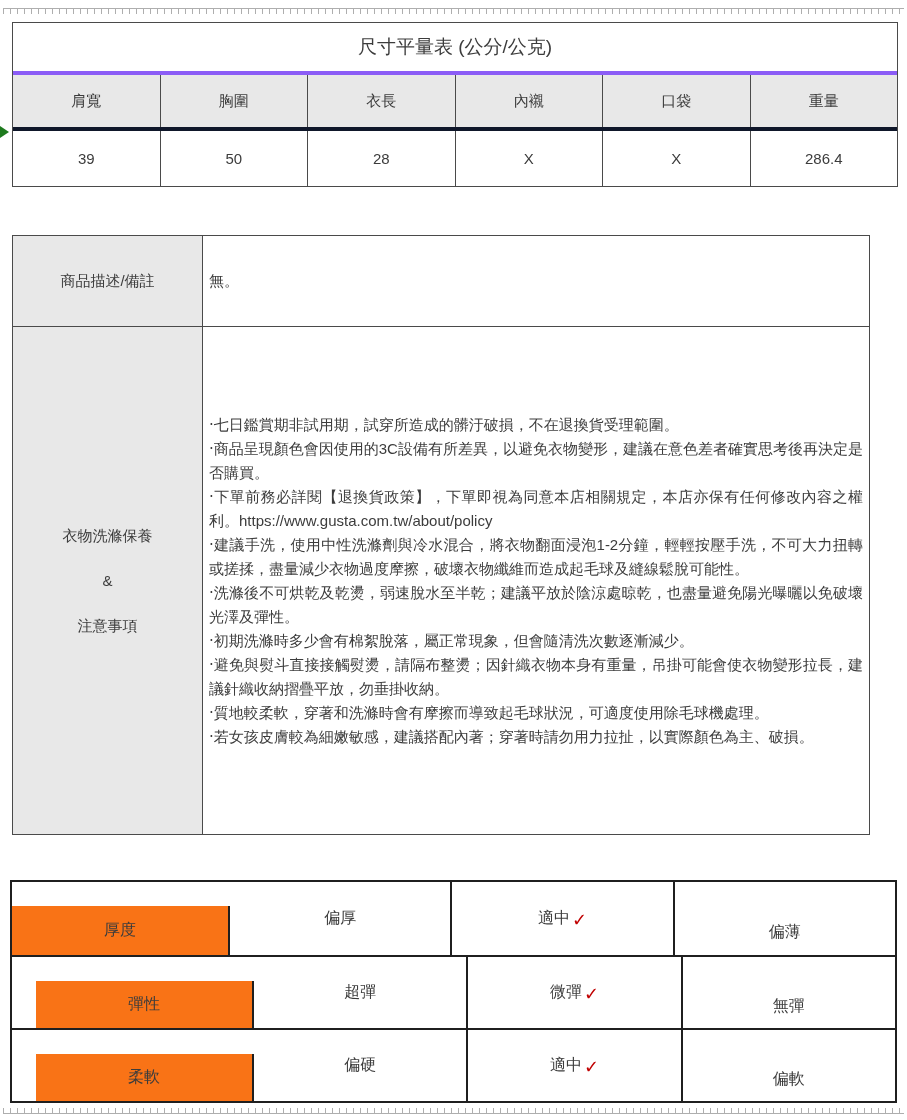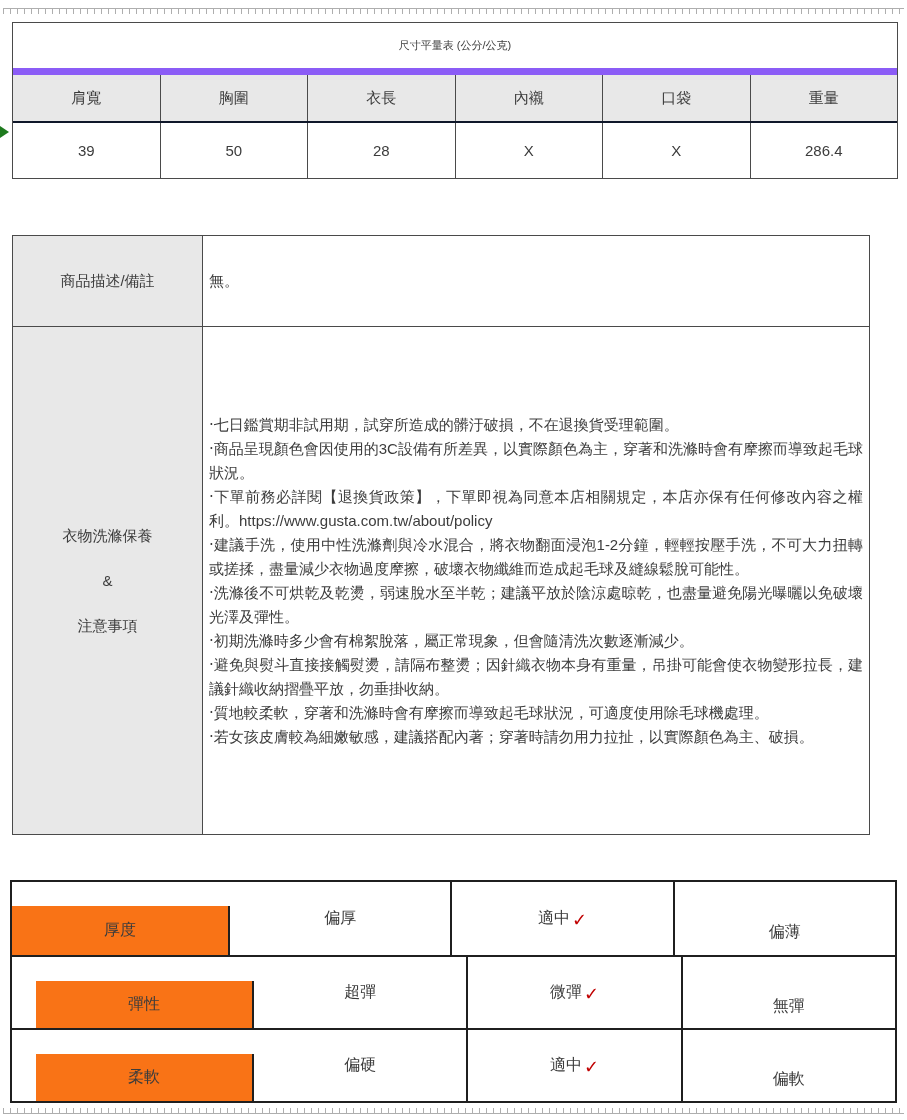--- a/index.html
+++ b/index.html
@@ -34,23 +34,23 @@
     border-left: 9px solid #1e7a1e;
   }
 
   
   .size-table {
     position: absolute; left: 12px; top: 22px; width: 886px;
     border: 1px solid #4a4a4a; background: #fff;
   }
   .size-title {
     height: 52px; display: flex; align-items: center; justify-content: center;
-    border-bottom: 7px solid #8b5cf6; font-size: 11px;
+    border-bottom: 4px solid #8b5cf6; font-size: 19px;
   }
-  .size-head { display: flex; height: 48px; background: #e8e8e8; border-bottom: 2px solid #0f172a; }
+  .size-head { display: flex; height: 56px; background: #e8e8e8; border-bottom: 4px solid #0f172a; }
   .size-vals { display: flex; height: 55px; background: #fff; }
   .scell {
     flex: 1; display: flex; align-items: center; justify-content: center;
     border-right: 1px solid #4a4a4a;
   }
   .scell:last-child { border-right: none; }
 
   
   .info-table {
     position: absolute; left: 12px; top: 235px; width: 858px;
@@ -118,21 +118,21 @@
   </div>
   <div class="info-row row-care">
     <div class="info-label">
       <div class="care-label-line">衣物洗滌保養</div>
       <div class="care-label-line">&amp;</div>
       <div class="care-label-line">注意事項</div>
     </div>
     <div class="info-content">
       <div class="care-text">
         <div>‧七日鑑賞期非試用期，試穿所造成的髒汙破損，不在退換貨受理範圍。</div>
-        <div>‧商品呈現顏色會因使用的3C設備有所差異，以實際顏色為主，穿著和洗滌時會有摩擦而導致起毛球狀況。</div>
+        <div>‧商品呈現顏色會因使用的3C設備有所差異，以避免衣物變形，建議在意色差者確實思考後再決定是否購買。</div>
         <div>‧下單前務必詳閱【退換貨政策】，下單即視為同意本店相關規定，本店亦保有任何修改內容之權利。https://www.gusta.com.tw/about/policy</div>
         <div>‧建議手洗，使用中性洗滌劑與冷水混合，將衣物翻面浸泡1-2分鐘，輕輕按壓手洗，不可大力扭轉或搓揉，盡量減少衣物過度摩擦，破壞衣物纖維而造成起毛球及縫線鬆脫可能性。</div>
         <div>‧洗滌後不可烘乾及乾燙，弱速脫水至半乾；建議平放於陰涼處晾乾，也盡量避免陽光曝曬以免破壞光澤及彈性。</div>
         <div>‧初期洗滌時多少會有棉絮脫落，屬正常現象，但會隨清洗次數逐漸減少。</div>
         <div>‧避免與熨斗直接接觸熨燙，請隔布整燙；因針織衣物本身有重量，吊掛可能會使衣物變形拉長，建議針織收納摺疊平放，勿垂掛收納。</div>
         <div>‧質地較柔軟，穿著和洗滌時會有摩擦而導致起毛球狀況，可適度使用除毛球機處理。</div>
         <div>‧若女孩皮膚較為細嫩敏感，建議搭配內著；穿著時請勿用力拉扯，以實際顏色為主、破損。</div>
       </div>
     </div>
   </div>

